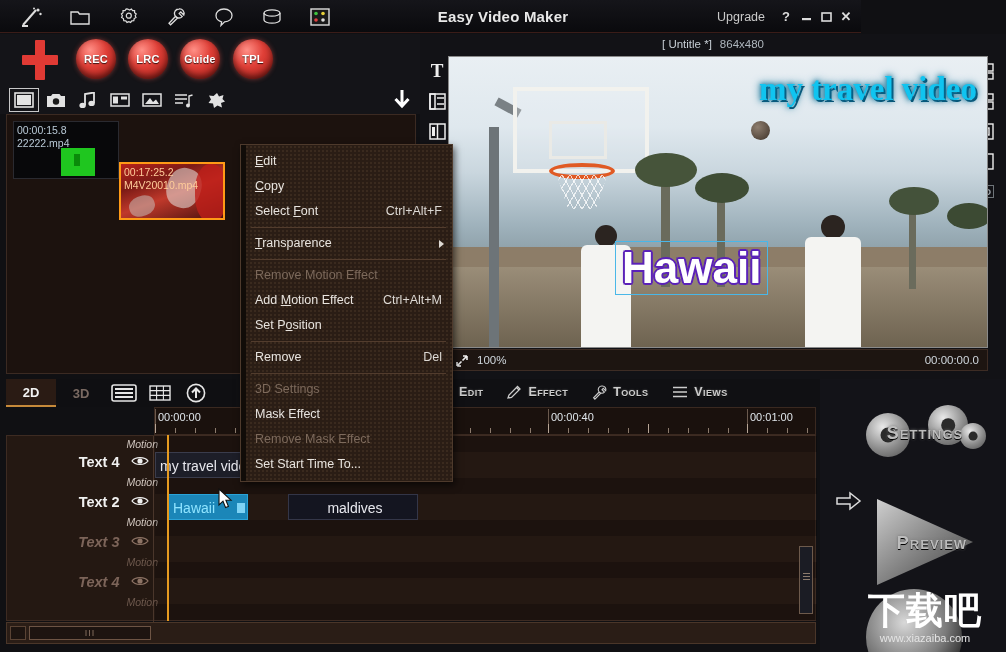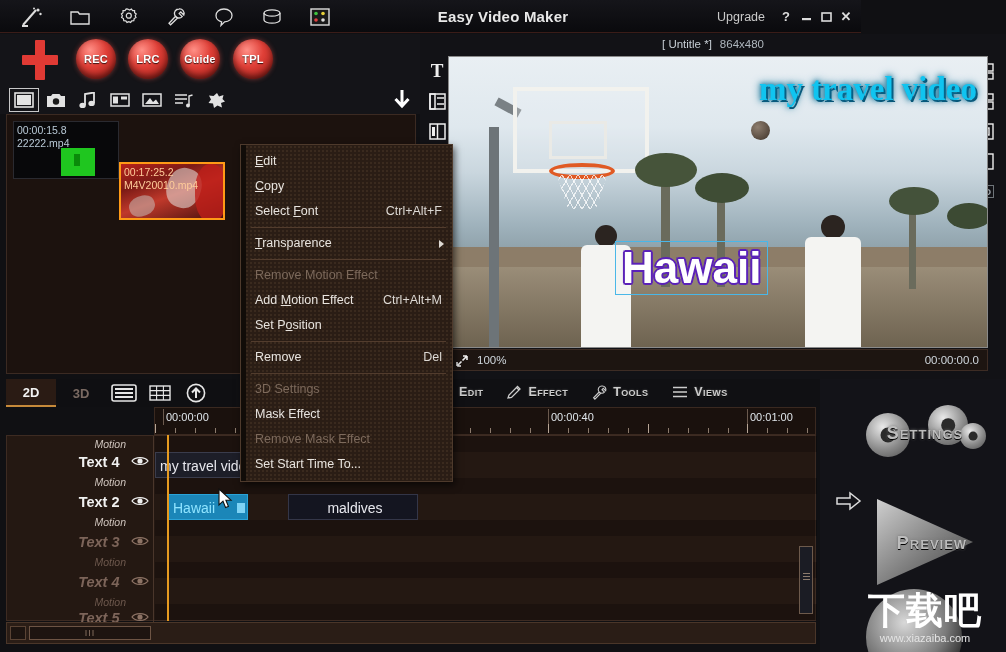--- a/index.html
+++ b/index.html
@@ -199,21 +199,21 @@
     background-image: radial-gradient(#33231a 0.7px, transparent 0.7px); background-size: 4px 4px;
   }
   .lblcol { position: absolute; left: 0; top: 0; width: 147px; height: 186px; border-right: 1px solid #4a362b; }
   .trow { position: absolute; left: 0; width: 147px; text-align: right; padding-right: 4px; }
   .trow .nm { font-size: 14.5px; font-weight: bold; display:inline-block; vertical-align: middle;}
   .trow .eye { display:inline-block; width: 20px; text-align:center; vertical-align: middle; margin-left:6px;}
   .trow.act .nm { color: #f0f0f0; }
   .trow.act .eye { color: #f0f0f0; }
   .trow.dim .nm { color: #7c6459; font-style: italic; }
   .trow.dim .eye { color: #8d7365; }
-  .mrow { position: absolute; left: 0; width: 147px; text-align: right; padding-right: 28px;
+  .mrow { position: absolute; left: 16px; width: 147px; text-align: right; padding-right: 12px;
           font-size: 10.5px; font-style: italic; }
   .mrow.act { color: #cfc4bd; }
   .mrow.dim { color: #6d584d; }
   .tlane { position: absolute; left: 148px; width: 662px; }
   .tlane.alt { background: rgba(0,0,0,.22); }
   .clipbox {
     position: absolute; height: 26px; line-height: 26px; font-size: 14px; padding-left: 4px;
     overflow: hidden; white-space: nowrap;
   }
   .clip-t1 { background: #1d1e28; color: #e8e8ee; border: 1px solid #3a3c4c; }
@@ -590,21 +590,21 @@
       </div>
       <div class="tl-ico">
         <svg width="20" height="20" viewBox="0 0 20 20">
             <circle cx="10" cy="10" r="8.6" stroke="#e6e6e6" stroke-width="1.6" fill="none"></circle>
             <path d="M10 15 V6 M6 9.5 L10 5.5 L14 9.5" stroke="#e6e6e6" stroke-width="2" fill="none"></path>
           </svg>
       </div>
     </div>
 
     <div class="ruler">
-      <div class="rmark" style="left:0px;margin-left:8px;">00:00:00</div>
+      <div class="rmark" style="left:0px;">00:00:00</div>
       <div class="rmark" style="left:393px;">00:00:40</div>
       <div class="rmark" style="left:592px;">00:01:00</div>
       <div class="rtick maj" style="left:0px;"></div>
         <div class="rtick" style="left:20px;"></div>
       <div class="rtick" style="left:40px;"></div>
         <div class="rtick" style="left:60px;"></div>
       <div class="rtick" style="left:80px;"></div>
         <div class="rtick maj" style="left:99px;"></div>
       <div class="rtick" style="left:119px;"></div>
         <div class="rtick" style="left:139px;"></div>
@@ -672,29 +672,20 @@
         <div class="trow dim" style="top:136px;">
           <span class="nm">Text 4</span>
           <span class="eye">
             <svg width="18" height="12" viewBox="0 0 18 12">
                 <path d="M1 6 C4 1.5 14 1.5 17 6 C14 10.5 4 10.5 1 6 Z" stroke="currentColor" stroke-width="1.3" fill="none"></path>
                 <circle cx="9" cy="6" r="2.6" fill="currentColor"></circle>
               </svg>
           </span>
         </div>
         <div class="mrow dim" style="top:160px;">Motion</div>
-        <div class="trow dim" style="top:172px;">
-          <span class="nm">Text 5</span>
-          <span class="eye">
-            <svg width="18" height="12" viewBox="0 0 18 12">
-                <path d="M1 6 C4 1.5 14 1.5 17 6 C14 10.5 4 10.5 1 6 Z" stroke="currentColor" stroke-width="1.3" fill="none"></path>
-                <circle cx="9" cy="6" r="2.6" fill="currentColor"></circle>
-              </svg>
-          </span>
-        </div>
       </div>
 
       <div class="tlane alt" style="top:0px; height:16px;"></div>
       <div class="tlane" style="top:16px; height:26px;">
         <div class="clipbox clip-t1" style="left:0px; width:150px;">my travel video</div>
       </div>
       <div class="tlane alt" style="top:42px; height:16px;"></div>
       <div class="tlane" style="top:58px; height:26px;">
         <div class="clipbox clip-t2" style="left:13px; width:80px;">
           <span>Hawaii</span>

